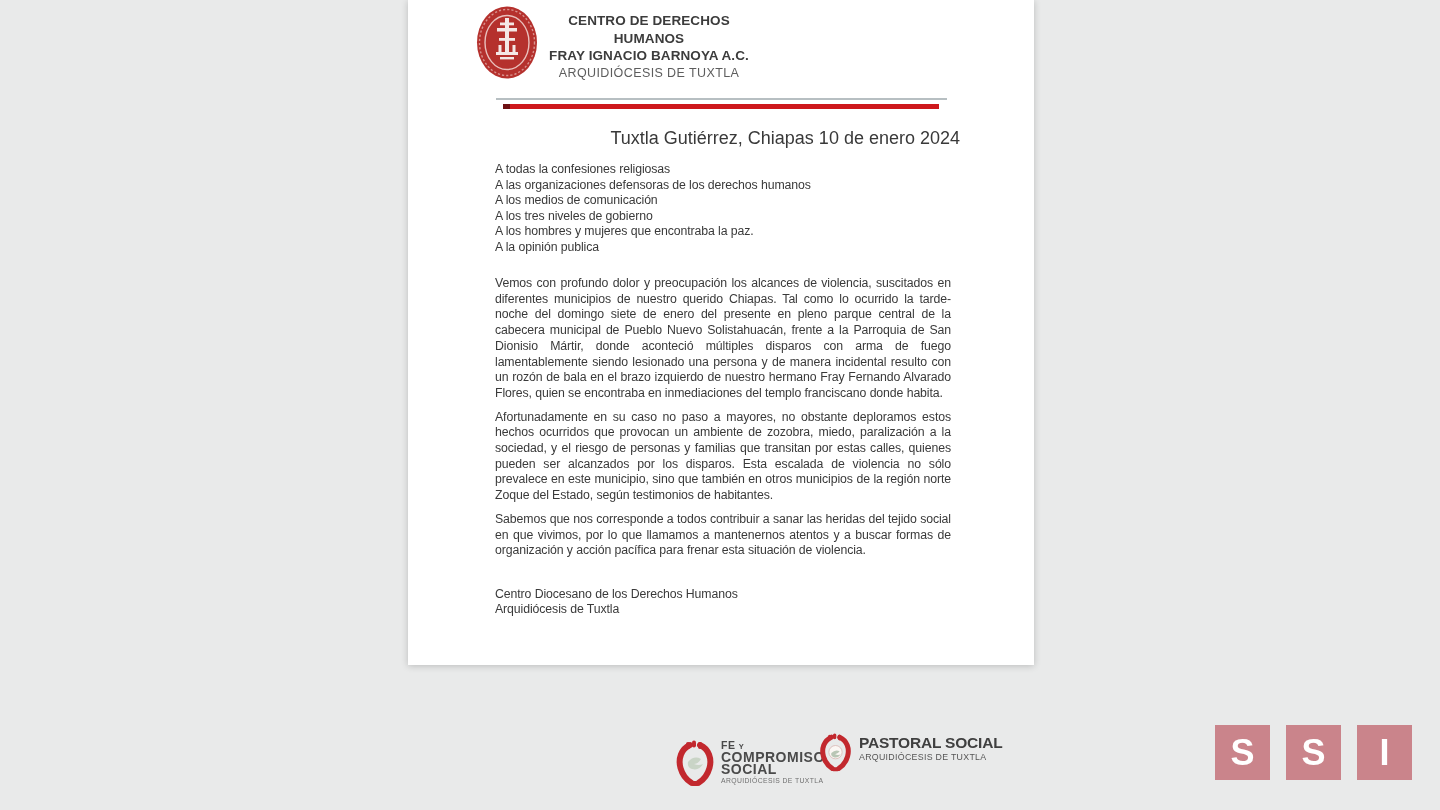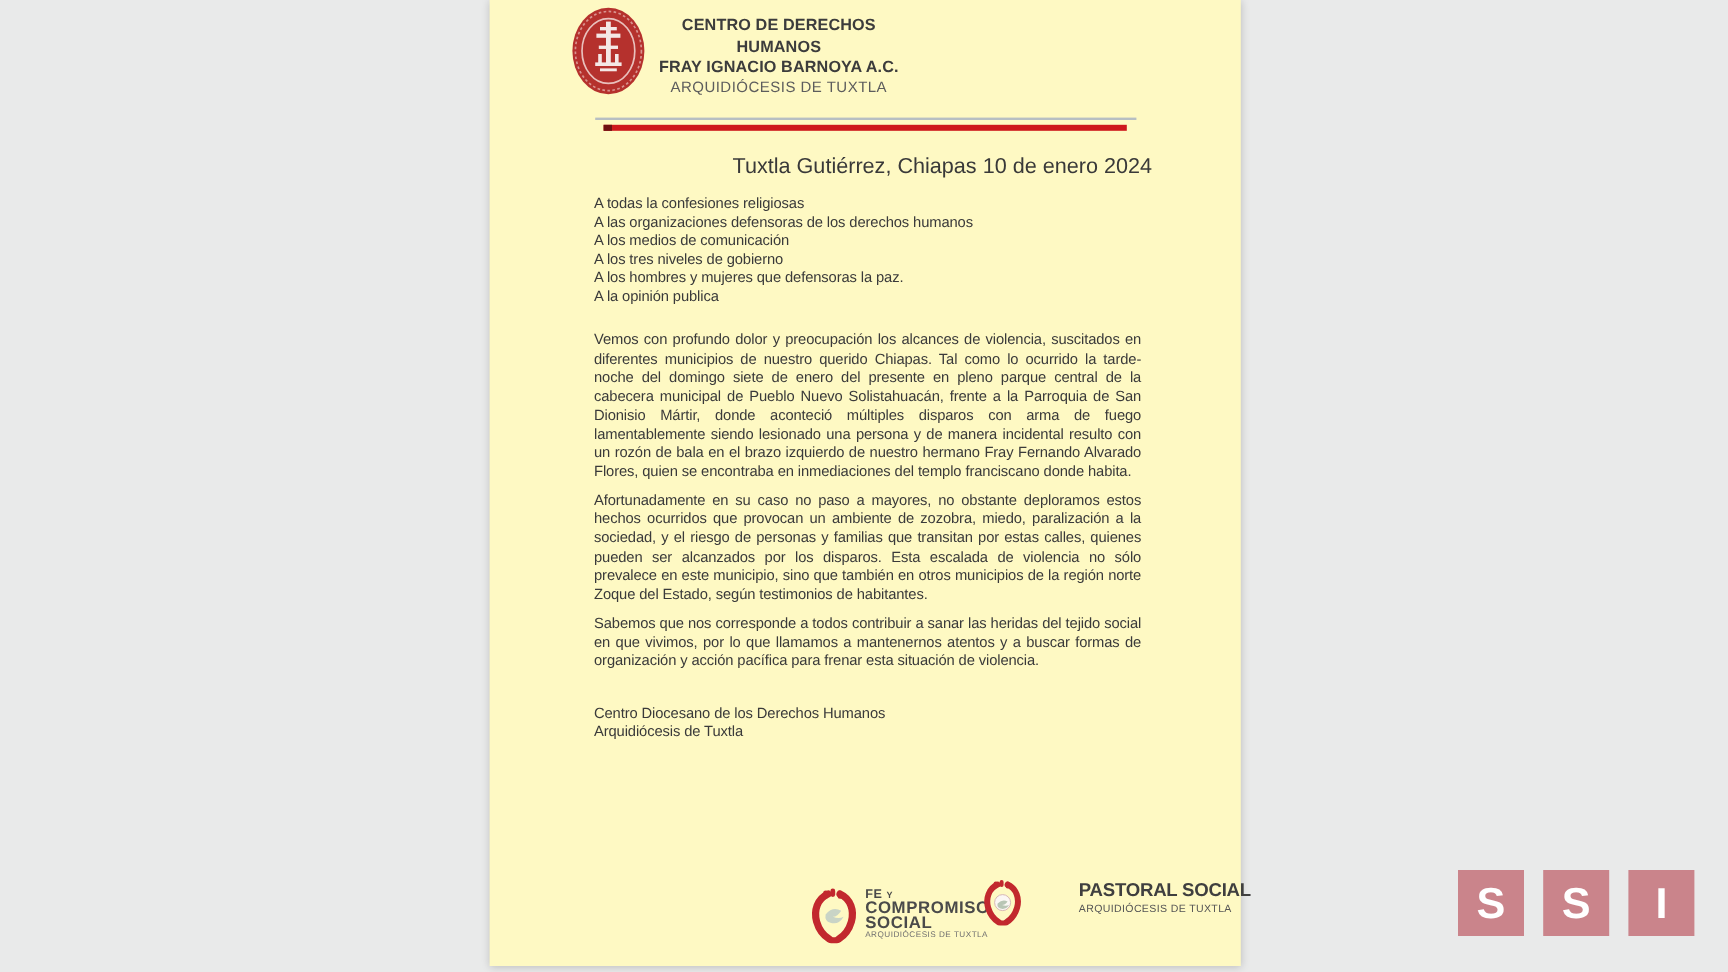--- a/index.html
+++ b/index.html
@@ -2,22 +2,22 @@
 <html><head>
 <meta charset="utf-8">
 <style>
   html,body{margin:0;padding:0;}
   body{
     width:1440px;height:810px;position:relative;overflow:hidden;
     background:#e9eaea;
     font-family:"Liberation Sans", sans-serif;
   }
   .document{
-    position:absolute;left:408px;top:0;width:626px;height:805px;
-    background:#fef9c3;
+    position:absolute;left:408px;top:0;width:626px;height:665px;
+    background:#ffffff;
     box-shadow:0 1px 7px rgba(0,0,0,0.20);
   }
   
   .seal{position:absolute;left:68px;top:5px;width:62px;height:75px;}
   .header-text{
     position:absolute;left:128px;top:12px;width:226px;text-align:center;
     color:#3c3c3c;
   }
   .header-l1,.header-l2{font-weight:bold;font-size:13.5px;line-height:17.5px;letter-spacing:0.1px;}
   .header-l3{font-size:12.5px;line-height:17px;color:#5d5d5d;letter-spacing:0.4px;}
@@ -39,21 +39,21 @@
   .closing{margin-top:27px;line-height:15.5px;}
   .signature{margin-top:28px;line-height:15.3px;}
   
   .logo-fe{position:absolute;left:266px;top:740px;display:flex;align-items:flex-start;}
   .logo-fe .emblem{width:42px;height:48px;flex:0 0 auto;}
   .fe-text{margin-left:5px;color:#4a4a4a;}
   .fe-l1{font-weight:bold;font-size:10.5px;line-height:11px;letter-spacing:0.5px;}
   .fe-l1 .small-y{font-size:7.5px;}
   .fe-l2,.fe-l3{font-weight:bold;font-size:14px;line-height:11.5px;letter-spacing:0.5px;}
   .fe-sub{font-size:6.8px;color:#6f6f6f;letter-spacing:0.4px;margin-top:2px;}
-  .logo-pastoral{position:absolute;left:410px;top:730px;display:flex;align-items:flex-start;gap:40px;}
+  .logo-pastoral{position:absolute;left:410px;top:730px;display:flex;align-items:flex-start;}
   .logo-pastoral .emblem{width:35px;height:46px;flex:0 0 auto;}
   .ps-text{margin-left:6px;margin-top:5px;}
   .ps-title{font-weight:bold;font-size:15.5px;line-height:16px;color:#3f3f3f;letter-spacing:-0.2px;white-space:nowrap;}
   .ps-sub{font-size:8.8px;color:#555;letter-spacing:0.3px;margin-top:1px;white-space:nowrap;}
   
   .ssi-sq{
     position:absolute;top:725px;width:55px;height:55px;background:#ca848b;
     color:#fff;font-weight:bold;font-size:36px;
     display:flex;align-items:center;justify-content:center;
   }
@@ -93,21 +93,21 @@
   <div class="rule-red"></div>
 
   <div class="dateline">Tuxtla Gutiérrez, Chiapas 10 de enero 2024</div>
 
   <div class="letter-column">
     <div class="recipients">
       <div>A todas la confesiones religiosas</div>
       <div>A las organizaciones defensoras de los derechos humanos</div>
       <div>A los medios de comunicación</div>
       <div>A los tres niveles de gobierno</div>
-      <div>A los hombres y mujeres que defensoras la paz.</div>
+      <div>A los hombres y mujeres que encontraba la paz.</div>
       <div>A la opinión publica</div>
     </div>
 
     <p class="para">Vemos con profundo dolor y preocupación los alcances de violencia, suscitados en diferentes municipios de nuestro querido Chiapas. Tal como lo ocurrido la tarde-noche del domingo siete de enero del presente en pleno parque central de la cabecera municipal de Pueblo Nuevo Solistahuacán, frente a la Parroquia de San Dionisio Mártir, donde aconteció múltiples disparos con arma de fuego lamentablemente siendo lesionado una persona y de manera incidental resulto con un rozón de bala en el brazo izquierdo de nuestro hermano Fray Fernando Alvarado Flores, quien se encontraba en inmediaciones del templo franciscano donde habita.</p>
     <p class="para">Afortunadamente en su caso no paso a mayores, no obstante deploramos estos hechos ocurridos que provocan un ambiente de zozobra, miedo, paralización a la sociedad, y el riesgo de personas y familias que transitan por estas calles, quienes pueden ser alcanzados por los disparos.  Esta escalada de violencia no sólo prevalece en este municipio, sino que también en otros municipios de la región norte Zoque del Estado, según testimonios de habitantes.</p>
     <p class="para">Sabemos que nos corresponde a todos contribuir a sanar las heridas del tejido social en que vivimos, por lo que llamamos a mantenernos atentos y a buscar formas de organización y acción pacífica para frenar esta situación de violencia.</p>
 
 
     <div class="signature">
       <div>Centro Diocesano de los Derechos Humanos</div>

